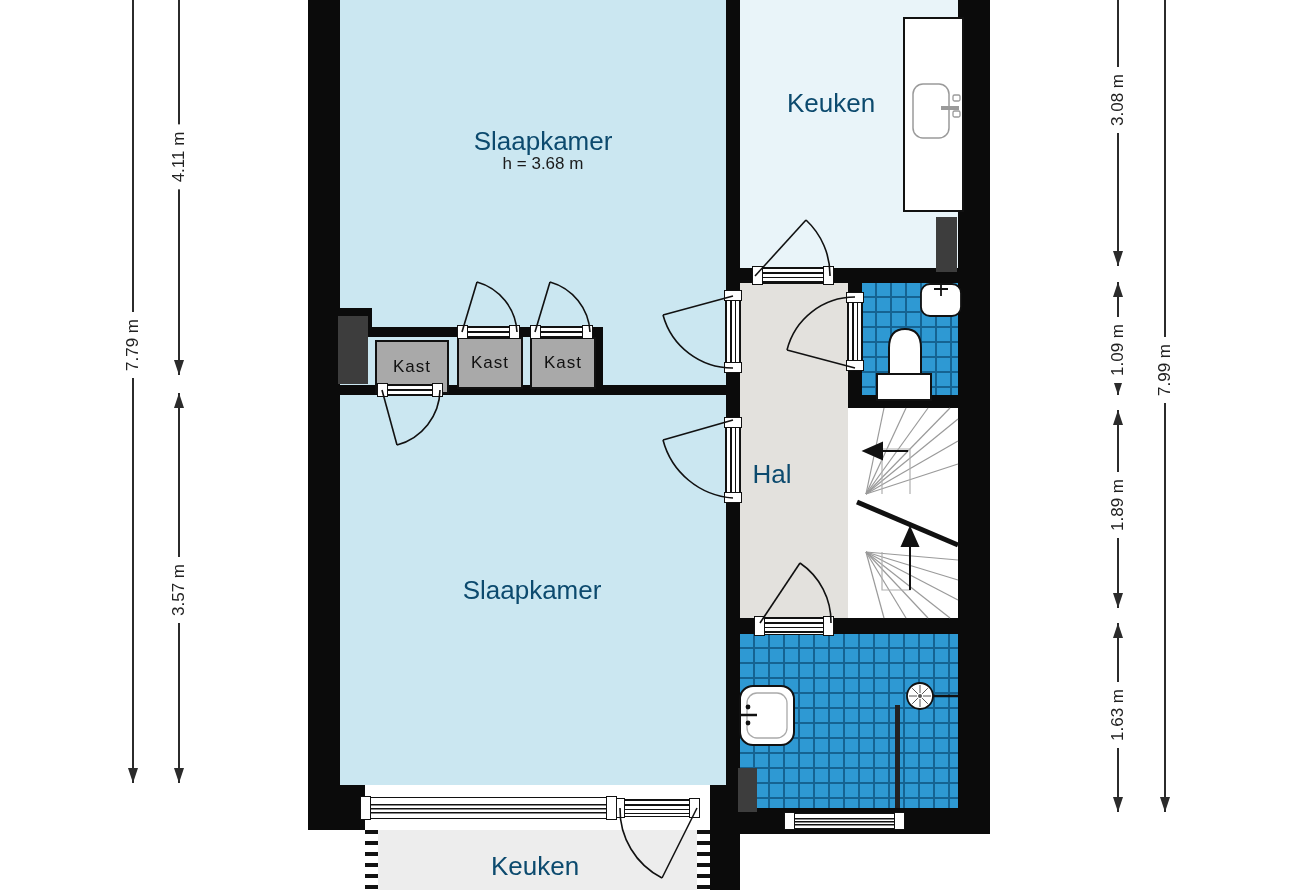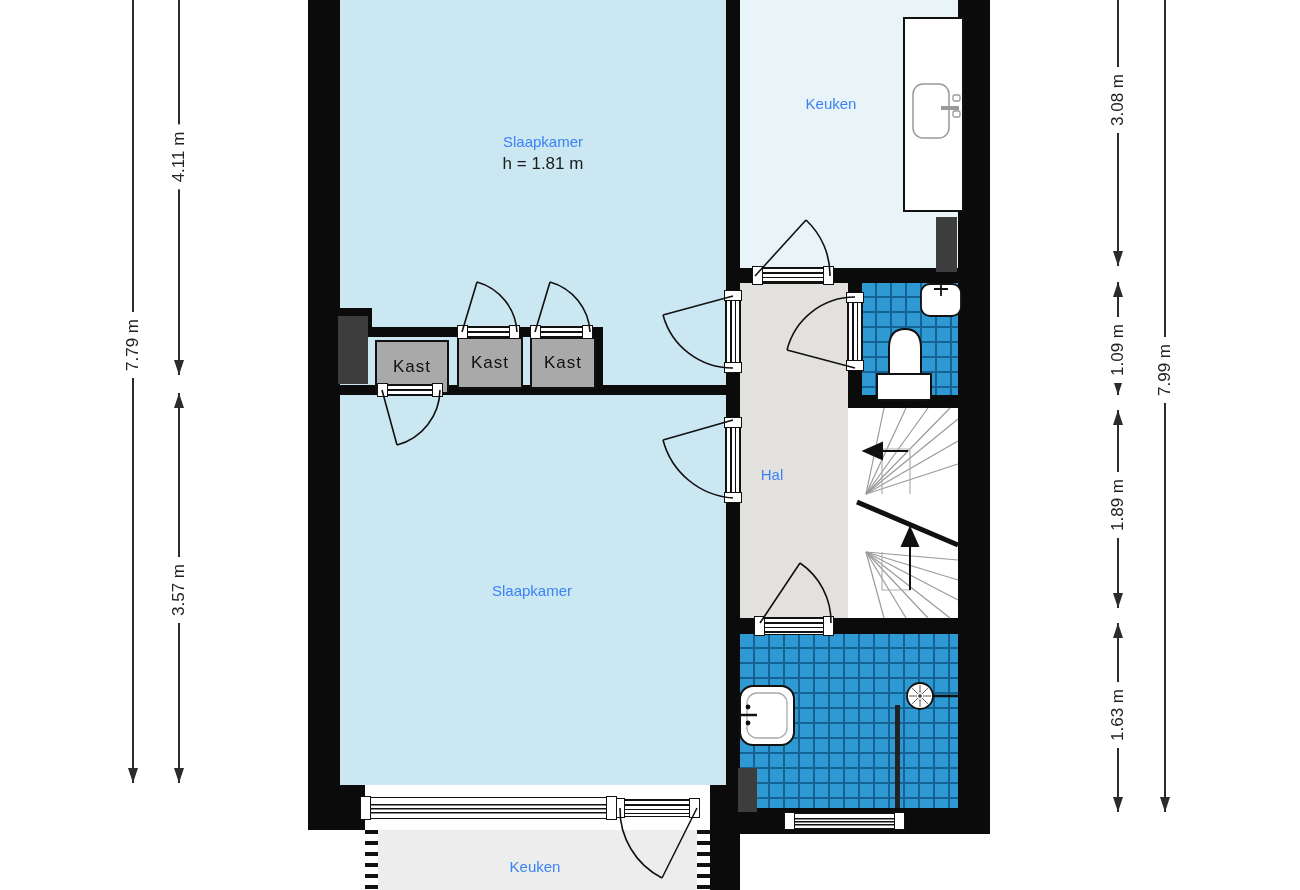--- a/index.html
+++ b/index.html
@@ -32,21 +32,21 @@
         background:#fff;border:1.2px solid #111;}
   .th-v::before{top:-3px;} .th-v::after{bottom:-3px;}
   .win{position:absolute;background-color:#fff;outline:1.2px solid #111;
        background-image:linear-gradient(#111,#111),linear-gradient(#111,#111),linear-gradient(#111,#111);
        background-size:100% 1.5px;background-repeat:no-repeat;}
   .win::before,.win::after{content:"";position:absolute;top:-2px;bottom:-2px;width:9px;
        background:#fff;border:1.2px solid #111;}
   .win::before{left:-3px;} .win::after{right:-3px;}
   .rail{position:absolute;width:13px;
         background:repeating-linear-gradient(to bottom,#111 0 4px,#fff 4px 11px);}
-  .rlabel{position:absolute;transform:translate(-50%,-50%);font-size:15px;color:#3b82f6;
+  .rlabel{position:absolute;transform:translate(-50%,-50%);font-size:26px;color:#0c4a6e;
           white-space:nowrap;}
   .rnote{position:absolute;transform:translate(-50%,-50%);font-size:17px;color:#1b1b1b;
          white-space:nowrap;}
   .dline{position:absolute;width:1.5px;background:var(--dimension);}
   .arr{position:absolute;width:0;height:0;border-left:5px solid transparent;
        border-right:5px solid transparent;}
   .arr.down{border-top:15px solid var(--dimension);}
   .arr.up{border-bottom:15px solid var(--dimension);}
   .dimlbl{position:absolute;transform:translate(-50%,-50%) rotate(-90deg);background:#fff;
           padding:3px 7px;font-size:17px;color:#222;white-space:nowrap;}
@@ -199,21 +199,21 @@
         <path d="M922.1,698.1 L927.8,703.8"></path>
           <path d="M917.9,693.9 L912.2,688.2"></path>
         <path d="M917.9,698.1 L912.2,703.8"></path>
           <path d="M922.1,693.9 L927.8,688.2"></path>
       </g>
       <circle cx="920" cy="696" r="2" fill="#555"></circle>
     </g>
   </svg>
 
   <span class="rlabel" style="left:543px;top:141px;">Slaapkamer</span>
-  <span class="rnote" style="left:543px;top:164px;">h = 1.81 m</span>
+  <span class="rnote" style="left:543px;top:164px;">h = 3.68 m</span>
   <span class="rlabel" style="left:831px;top:103px;">Keuken</span>
   <span class="rlabel" style="left:772px;top:474px;">Hal</span>
   <span class="rlabel" style="left:532px;top:590px;">Slaapkamer</span>
   <span class="rlabel" style="left:535px;top:866px;">Keuken</span>
 
   <div class="dline" style="left:132px;top:0;height:783px;"></div>
   <div class="arr down" style="left:128px;top:768px;"></div>
   <span class="dimlbl" style="left:133px;top:345px;">7.79 m</span>
 
   <div class="dline" style="left:178px;top:0;height:375px;"></div>

